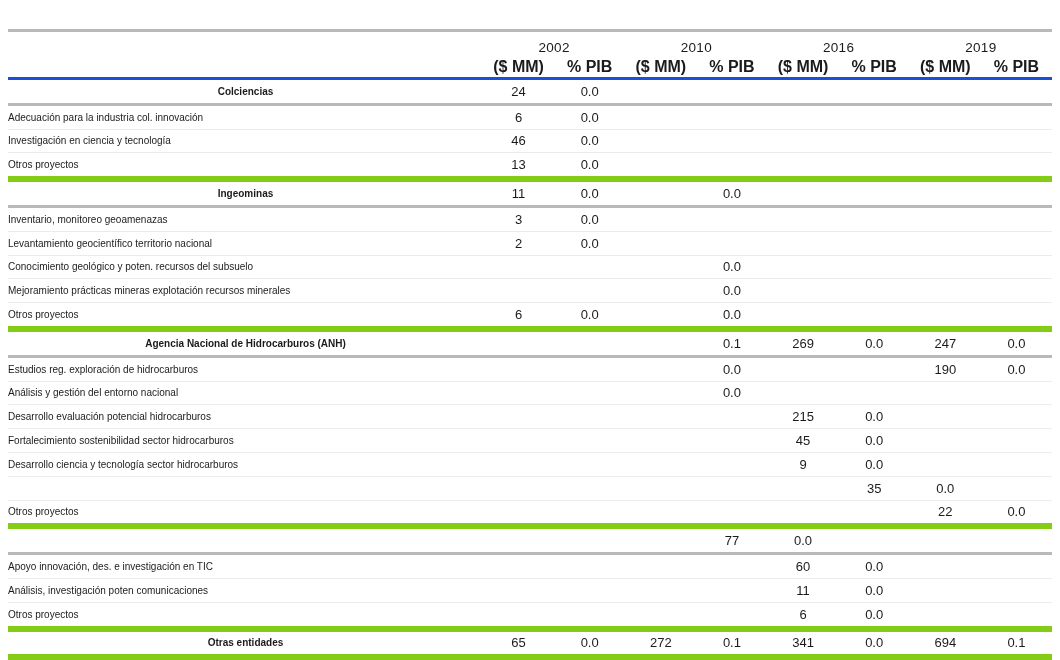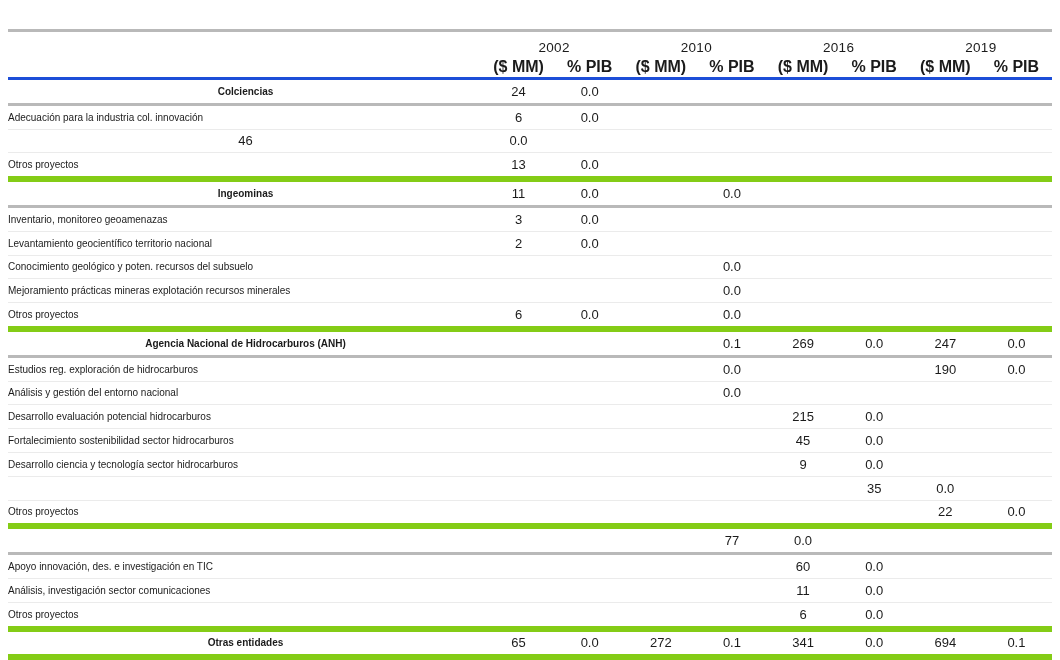--- a/index.html
+++ b/index.html
@@ -94,20 +94,21 @@
           <div class="value-cell">6</div>
           <div class="value-cell">0.0</div>
           <div class="value-cell"></div>
           <div class="value-cell"></div>
           <div class="value-cell"></div>
           <div class="value-cell"></div>
           <div class="value-cell"></div>
           <div class="value-cell"></div>
         </div>
         <div class="row grid9 thin">
+          <div class="label-cell">Investigación en ciencia y tecnología</div>
           <div class="value-cell">46</div>
           <div class="value-cell">0.0</div>
           <div class="value-cell"></div>
           <div class="value-cell"></div>
           <div class="value-cell"></div>
           <div class="value-cell"></div>
           <div class="value-cell"></div>
           <div class="value-cell"></div>
         </div>
         <div class="row grid9 thin">
@@ -289,21 +290,21 @@
           <div class="value-cell"></div>
           <div class="value-cell"></div>
           <div class="value-cell"></div>
           <div class="value-cell"></div>
           <div class="value-cell">60</div>
           <div class="value-cell">0.0</div>
           <div class="value-cell"></div>
           <div class="value-cell"></div>
         </div>
         <div class="row grid9 thin">
-          <div class="label-cell">Análisis, investigación sector comunicaciones</div>
+          <div class="label-cell">Análisis, investigación poten comunicaciones</div>
           <div class="value-cell"></div>
           <div class="value-cell"></div>
           <div class="value-cell"></div>
           <div class="value-cell"></div>
           <div class="value-cell">11</div>
           <div class="value-cell">0.0</div>
           <div class="value-cell"></div>
           <div class="value-cell"></div>
         </div>
         <div class="row grid9 thin">

